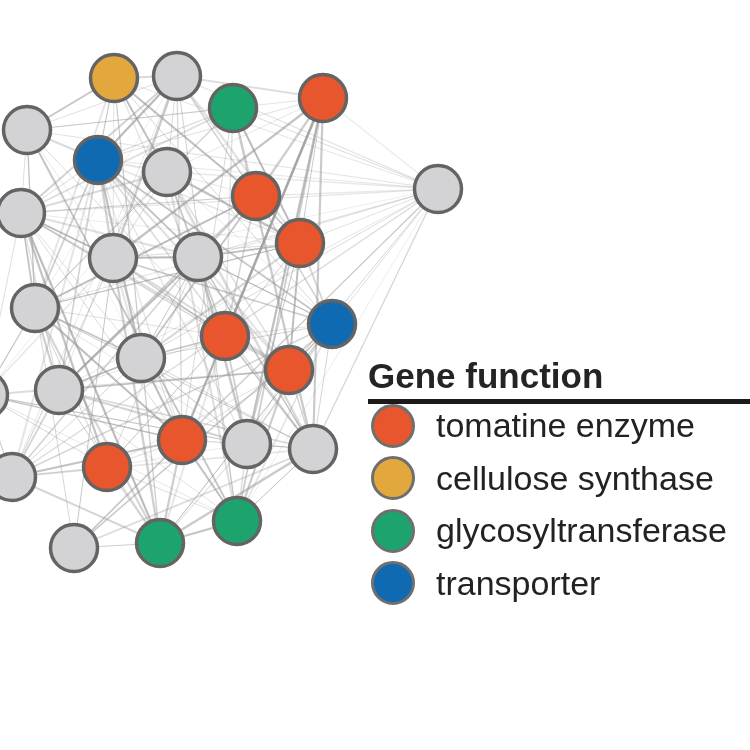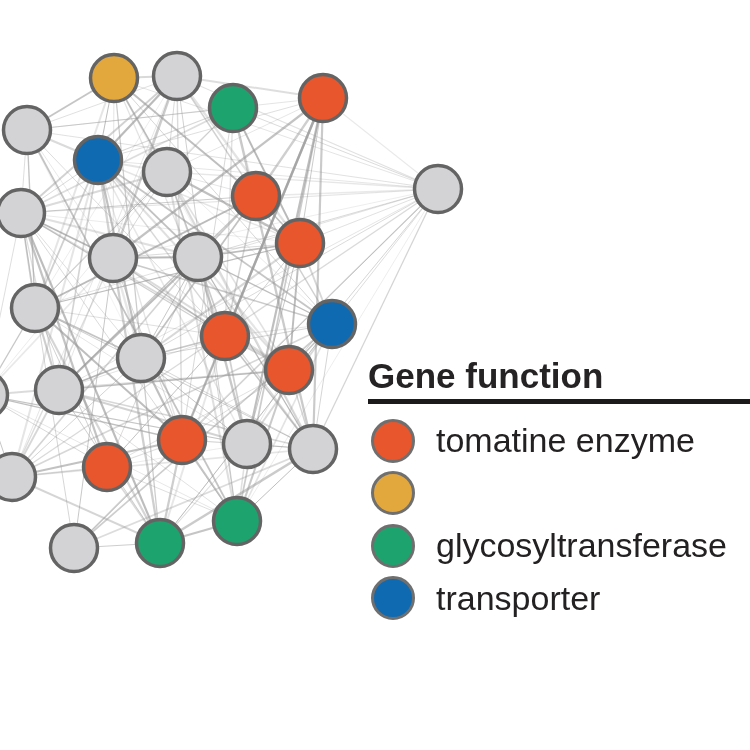--- a/index.html
+++ b/index.html
@@ -35,21 +35,20 @@
     line-height: 40px;
     letter-spacing: 0px;
     white-space: nowrap;
   }
   #legend-underline {
     height: 4.5px;
     width: 382px;
     margin-top: 3px;
   }
   #legend-items {
-    margin-top: 15px;
     text-align: right;
   }
   .legend-row {
     display: flex;
     align-items: center;
     height: 44px;
     margin-bottom: 8.5px;
     white-space: nowrap;
   }
   .legend-swatch {
@@ -325,20 +324,21 @@
   <div id="legend">
     <div id="legend-title">Gene function</div>
     <div id="legend-underline" style="background: rgb(28, 26, 27);"></div>
     <div id="legend-items">
         <div class="legend-row">
           <div class="legend-swatch" style="background: rgb(231, 86, 45);"></div>
           <div class="legend-label">tomatine enzyme</div>
         </div>
         <div class="legend-row">
           <div class="legend-swatch" style="background: rgb(227, 168, 61);"></div>
+          <div class="legend-label">cellulose synthase</div>
         </div>
         <div class="legend-row">
           <div class="legend-swatch" style="background: rgb(29, 164, 110);"></div>
           <div class="legend-label">glycosyltransferase</div>
         </div>
         <div class="legend-row">
           <div class="legend-swatch" style="background: rgb(15, 106, 178);"></div>
           <div class="legend-label">transporter</div>
         </div>
       </div>

